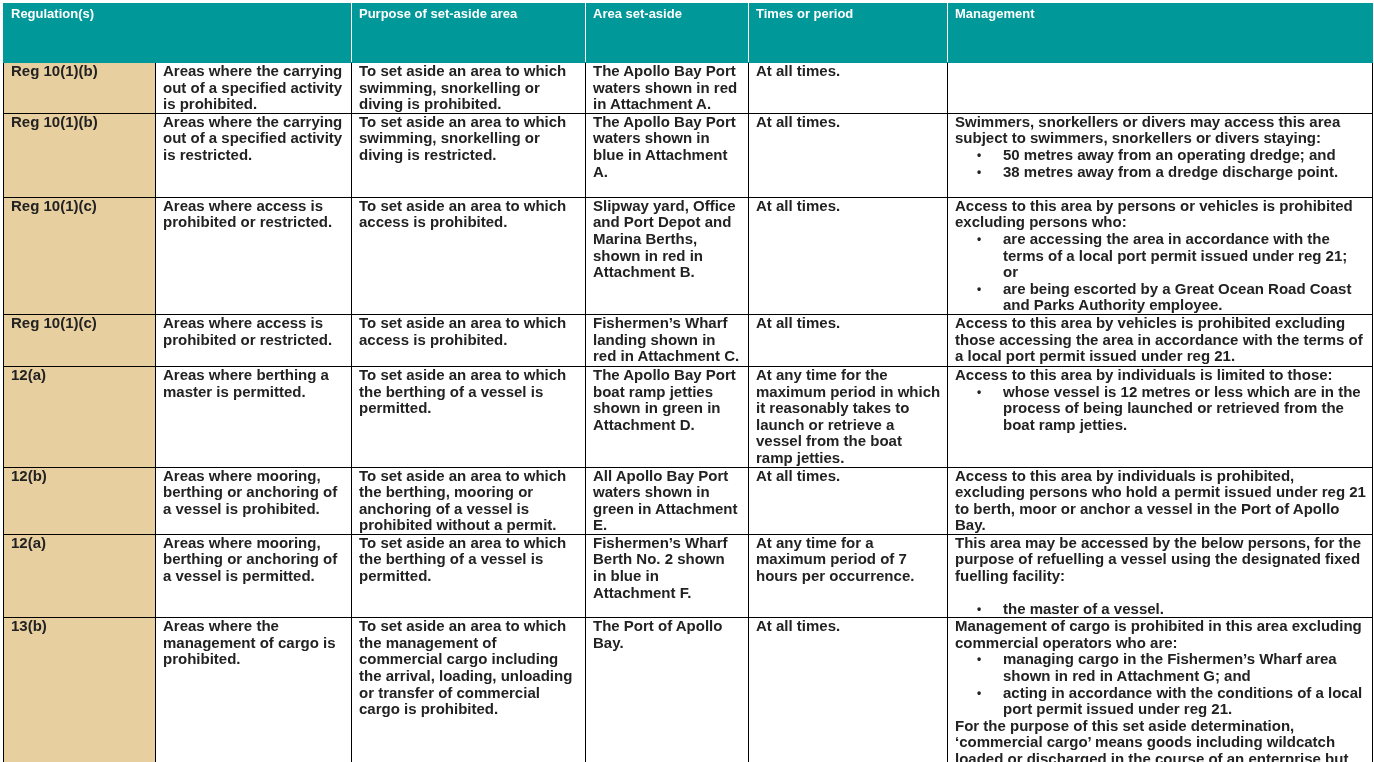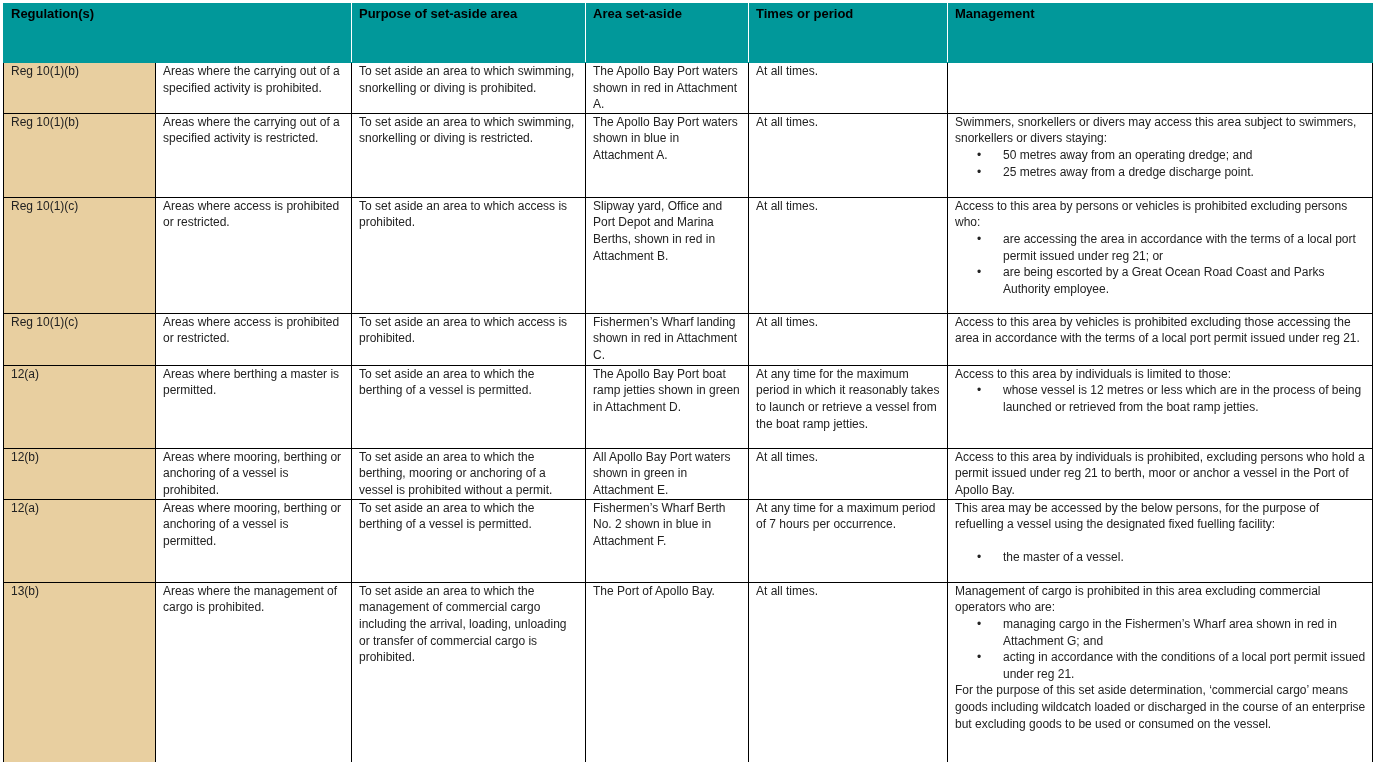--- a/index.html
+++ b/index.html
@@ -1,19 +1,19 @@
 <!DOCTYPE html>
 <html><head>
 <meta charset="utf-8">
 <style>
   html, body { margin:0; padding:0; background:#ffffff; }
   body { width:1374px; height:762px; overflow:hidden; font-family:"Liberation Sans", sans-serif; }
   table { position:absolute; left:3px; top:3px; border-collapse:collapse; table-layout:fixed; width:1369px; }
-  td, th { border:1px solid #000; vertical-align:top; font-size:12px; line-height:16.6px; color:#222; padding:0 6px 0 7px; text-align:left; }
-  th { background:#01989a; color:#000000; font-weight:bold; font-size:13px; height:56px; padding-top:2px; border-color:#01989a; border-right:1px solid #fff; }
+  td, th { border:1px solid #000; vertical-align:top; font-size:15px; line-height:16.6px; color:#222; padding:0 6px 0 7px; text-align:left;font-weight:bold; }
+  th { background:#01989a; color:#ffffff; font-weight:bold; font-size:13px; height:56px; padding-top:2px; border-color:#01989a; border-right:1px solid #fff; }
   th:last-child { border-right-color:#01989a; }
   thead tr { height:57px; }
   td.reg { background:#e8cfa0; }
   ul { margin:0; padding-left:48px; list-style:none; }
   ul li { position:relative; }
   ul li::before { content:"\2022"; position:absolute; left:-26px; font-size:12px; }
   .p { margin:0; }
   .gap { height:16px; }
 </style>
 </head>
@@ -49,21 +49,21 @@
       <tr style="height: 84px;">
         <td class="reg">Reg 10(1)(b)</td>
         <td>Areas where the carrying out of a specified activity is restricted.</td>
         <td>To set aside an area to which swimming, snorkelling or diving is restricted.</td>
         <td>The Apollo Bay Port waters shown in blue in Attachment A.</td>
         <td>At all times.</td>
         <td>
           <p class="p">Swimmers, snorkellers or divers may access this area subject to swimmers, snorkellers or divers staying:</p>
           <ul>
             <li>50 metres away from an operating dredge; and</li>
-            <li>25 metres away from a dredge discharge point.</li>
+            <li>38 metres away from a dredge discharge point.</li>
           </ul>
         </td>
       </tr>
       <tr style="height: 116px;">
         <td class="reg">Reg 10(1)(c)</td>
         <td>Areas where access is prohibited or restricted.</td>
         <td>To set aside an area to which access is prohibited.</td>
         <td>Slipway yard, Office and Port Depot and Marina Berths, shown in red in Attachment B.</td>
         <td>At all times.</td>
         <td>

